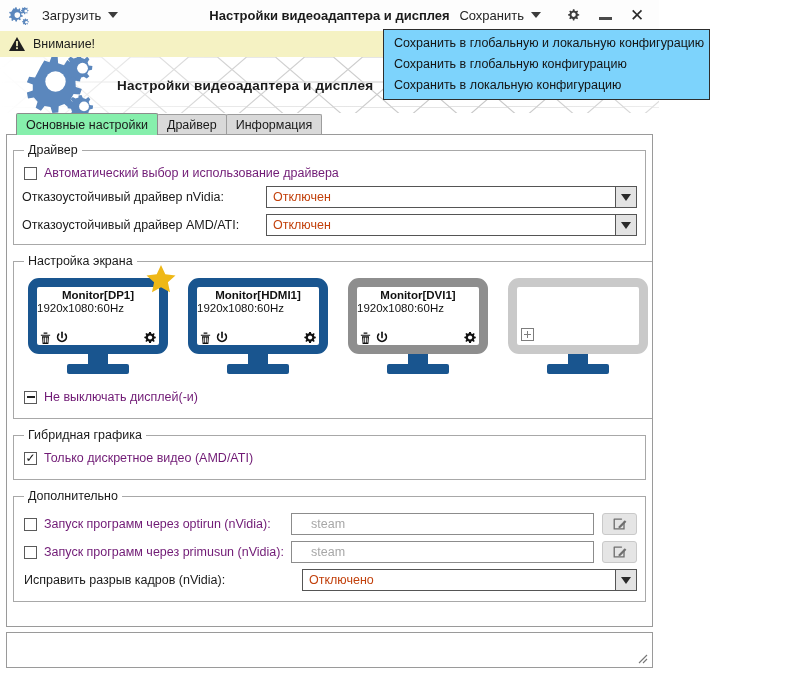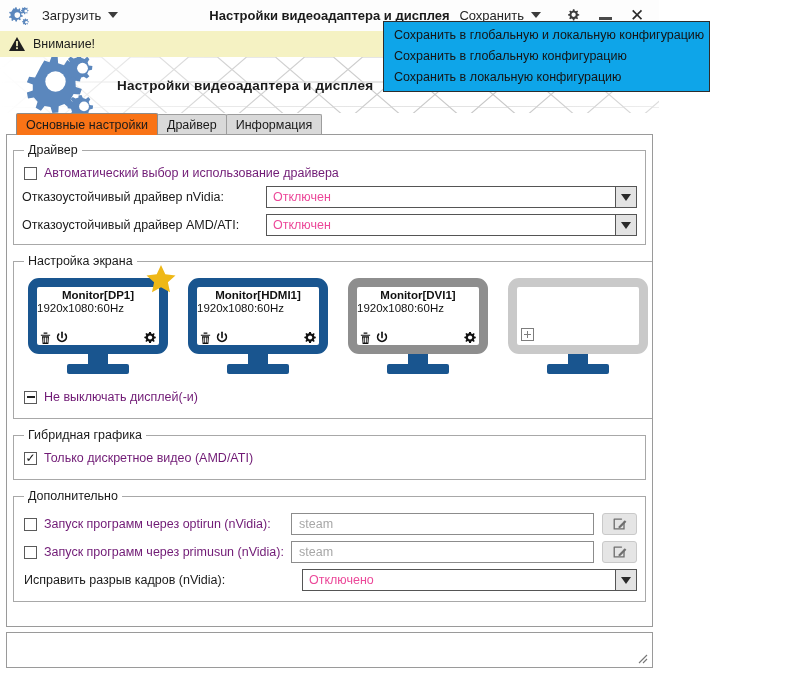--- a/index.html
+++ b/index.html
@@ -136,21 +136,21 @@
     font-size: 12.5px;
     border: 1px solid #9d9d9d;
     border-bottom: none;
     background: #d9d9d9;
     color: #1a1a1a;
     margin-right: -1px;
     cursor: default;
     border-radius: 2px 2px 0 0;
   }
   .tab.active {
-    background: #f97316;
+    background: #86efac;
     border-color: #8c8c8c;
     position: relative;
     z-index: 3;
     height: 22px;
   }
 
   
   .content {
     flex: 1 1 auto;
     margin: 0 6px;
@@ -210,21 +210,21 @@
     border: 1px solid #555;
     background: #ffffff;
     display: flex;
     align-items: center;
     position: relative;
     cursor: default;
   }
   .combo .val {
     padding-left: 6px;
     font-size: 12.5px;
-    color: #ec4899;
+    color: #c2410c;
   }
   .combo .arrowbox {
     position: absolute;
     right: 0; top: 0; bottom: 0;
     width: 21px;
     background: #e3e3e3;
     border-left: 1px solid #555;
     display: flex; align-items: center; justify-content: center;
   }
   .arrow-dn {
@@ -234,21 +234,21 @@
     border-top: 7px solid #2a2a2a;
   }
 
   .textfield {
     flex: 1 1 auto;
     height: 22px;
     border: 1px solid #8c8c8c;
     background: #ffffff;
     display: flex;
     align-items: center;
-    padding-left: 7px;
+    padding-left: 19px;
     font-size: 12.5px;
     color: #a7a7a7;
     cursor: text;
   }
   .iconbtn {
     width: 35px; height: 22px;
     margin-left: 8px;
     background: #e5e5e5;
     border: 1px solid #c9c9c9;
     border-radius: 3px;
@@ -327,23 +327,23 @@
     position: absolute;
     background: #7d7d7d;
   }
   .plus-box:before { left: 2px; right: 2px; top: 5px; height: 1px; }
   .plus-box:after { top: 2px; bottom: 2px; left: 5px; width: 1px; }
 
   
   .menu-popup {
     position: absolute;
     left: 383px;
-    top: 21px;
+    top: 29px;
     width: 327px;
-    background: #0ea5e9;
+    background: #7dd3fc;
     border: 1px solid #2d2d2d;
     padding: 3px 0;
     z-index: 50;
   }
   .menu-item {
     padding: 3px 10px 4px 10px;
     font-size: 12.5px;
     color: #141414;
     white-space: nowrap;
     cursor: default;

